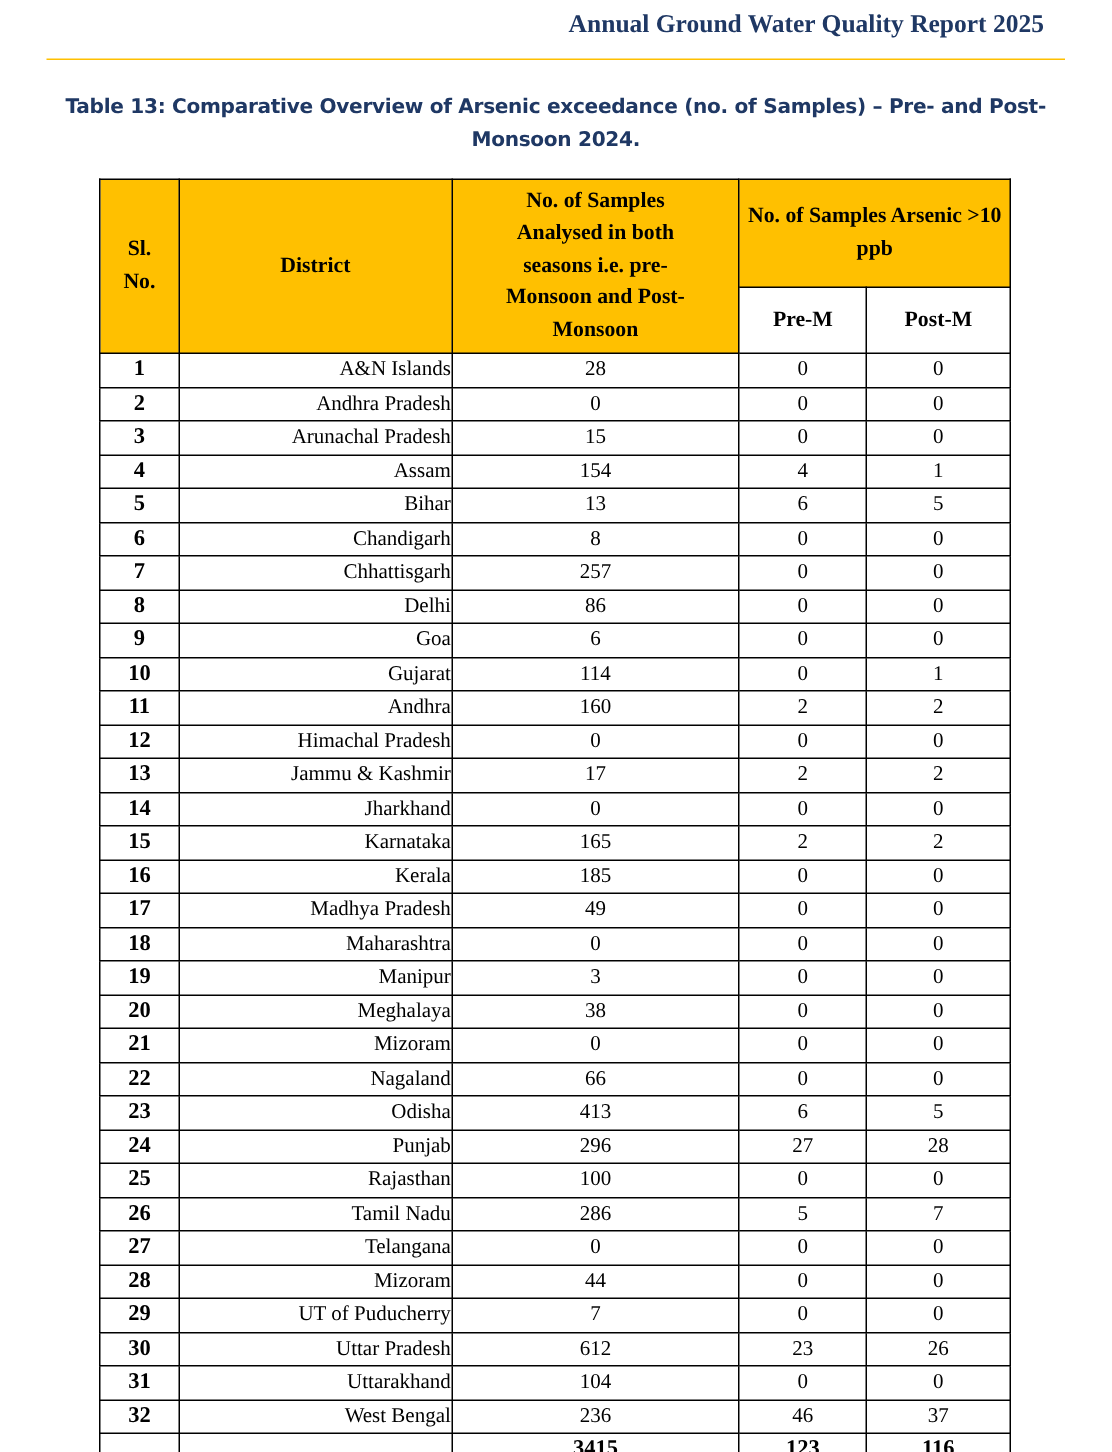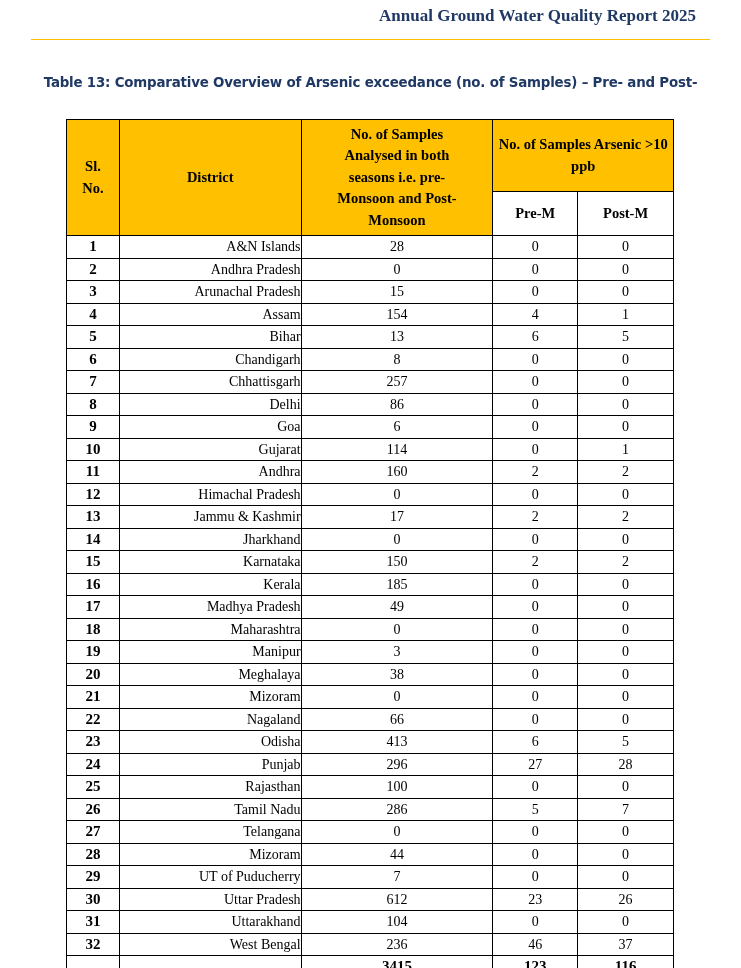--- a/index.html
+++ b/index.html
@@ -1,39 +1,40 @@
 <!DOCTYPE html>
 <html><head>
 <meta charset="utf-8">
 <style>
   html, body { margin: 0; padding: 0; background: #ffffff; }
   body { width: 741px; height: 968px; position: relative; overflow: hidden; font-family: "Liberation Serif", serif; color: #000; }
   .running-header { position: absolute; right: 45px; top: 6px; font-family: "Liberation Serif", serif; font-weight: bold; font-size: 17px; color: #1f3864; }
   .header-rule { position: absolute; left: 31px; right: 31px; top: 39px; height: 0; border-top: 1.5px solid #ffc000; }
-  .caption { position: absolute; left: 30px; right: 30px; top: 61px; text-align: center; font-family: "DejaVu Sans", sans-serif; font-weight: bold; font-size: 13.4px; line-height: 22px; color: #1f3864; letter-spacing: -0.2px; margin-top: 11px; }
+  .caption { position: absolute; left: 30px; right: 30px; top: 61px; text-align: center; font-family: "DejaVu Sans", sans-serif; font-weight: bold; font-size: 13.4px; line-height: 22px; color: #1f3864; letter-spacing: -0.2px; }
   table.data { position: absolute; left: 66px; top: 119px; width: 608px; border-collapse: collapse; font-size: 14px; }
   table.data td, table.data th { border: 1px solid #000; padding: 0; }
   th { font-weight: bold; font-size: 14.5px; line-height: 21.5px; }
   th.gold { background: #ffc000; }
   th.white { background: #ffffff; }
   td { height: 21.5px; line-height: 21.5px; }
   td.sl { text-align: center; font-weight: bold; font-size: 15px; }
   td.name { text-align: right; padding-left: 9px; }
   td.num { text-align: center; }
   tr.total td { font-weight: bold; font-size: 15px; }
   col.c1 { width: 53px; } col.c2 { width: 182px; } col.c3 { width: 192px; } col.c4 { width: 85px; } col.c5 { width: 96px; }
 </style>
 </head>
 <body>
 
 <div class="running-header">Annual Ground Water Quality Report 2025</div>
 <div class="header-rule"></div>
 
 <div class="caption">
   <div>Table 13: Comparative Overview of Arsenic exceedance (no. of Samples) – Pre- and Post-</div>
+  <div>Monsoon 2024.</div>
 </div>
 
 <table class="data">
   <colgroup>
       <col class="c1">
       <col class="c2">
       <col class="c3">
       <col class="c4">
       <col class="c5">
     </colgroup>
@@ -147,21 +148,21 @@
       <tr>
         <td class="sl">14</td>
         <td class="name">Jharkhand</td>
         <td class="num">0</td>
         <td class="num">0</td>
         <td class="num">0</td>
       </tr>
       <tr>
         <td class="sl">15</td>
         <td class="name">Karnataka</td>
-        <td class="num">150</td>
+        <td class="num">165</td>
         <td class="num">2</td>
         <td class="num">2</td>
       </tr>
       <tr>
         <td class="sl">16</td>
         <td class="name">Kerala</td>
         <td class="num">185</td>
         <td class="num">0</td>
         <td class="num">0</td>
       </tr>

